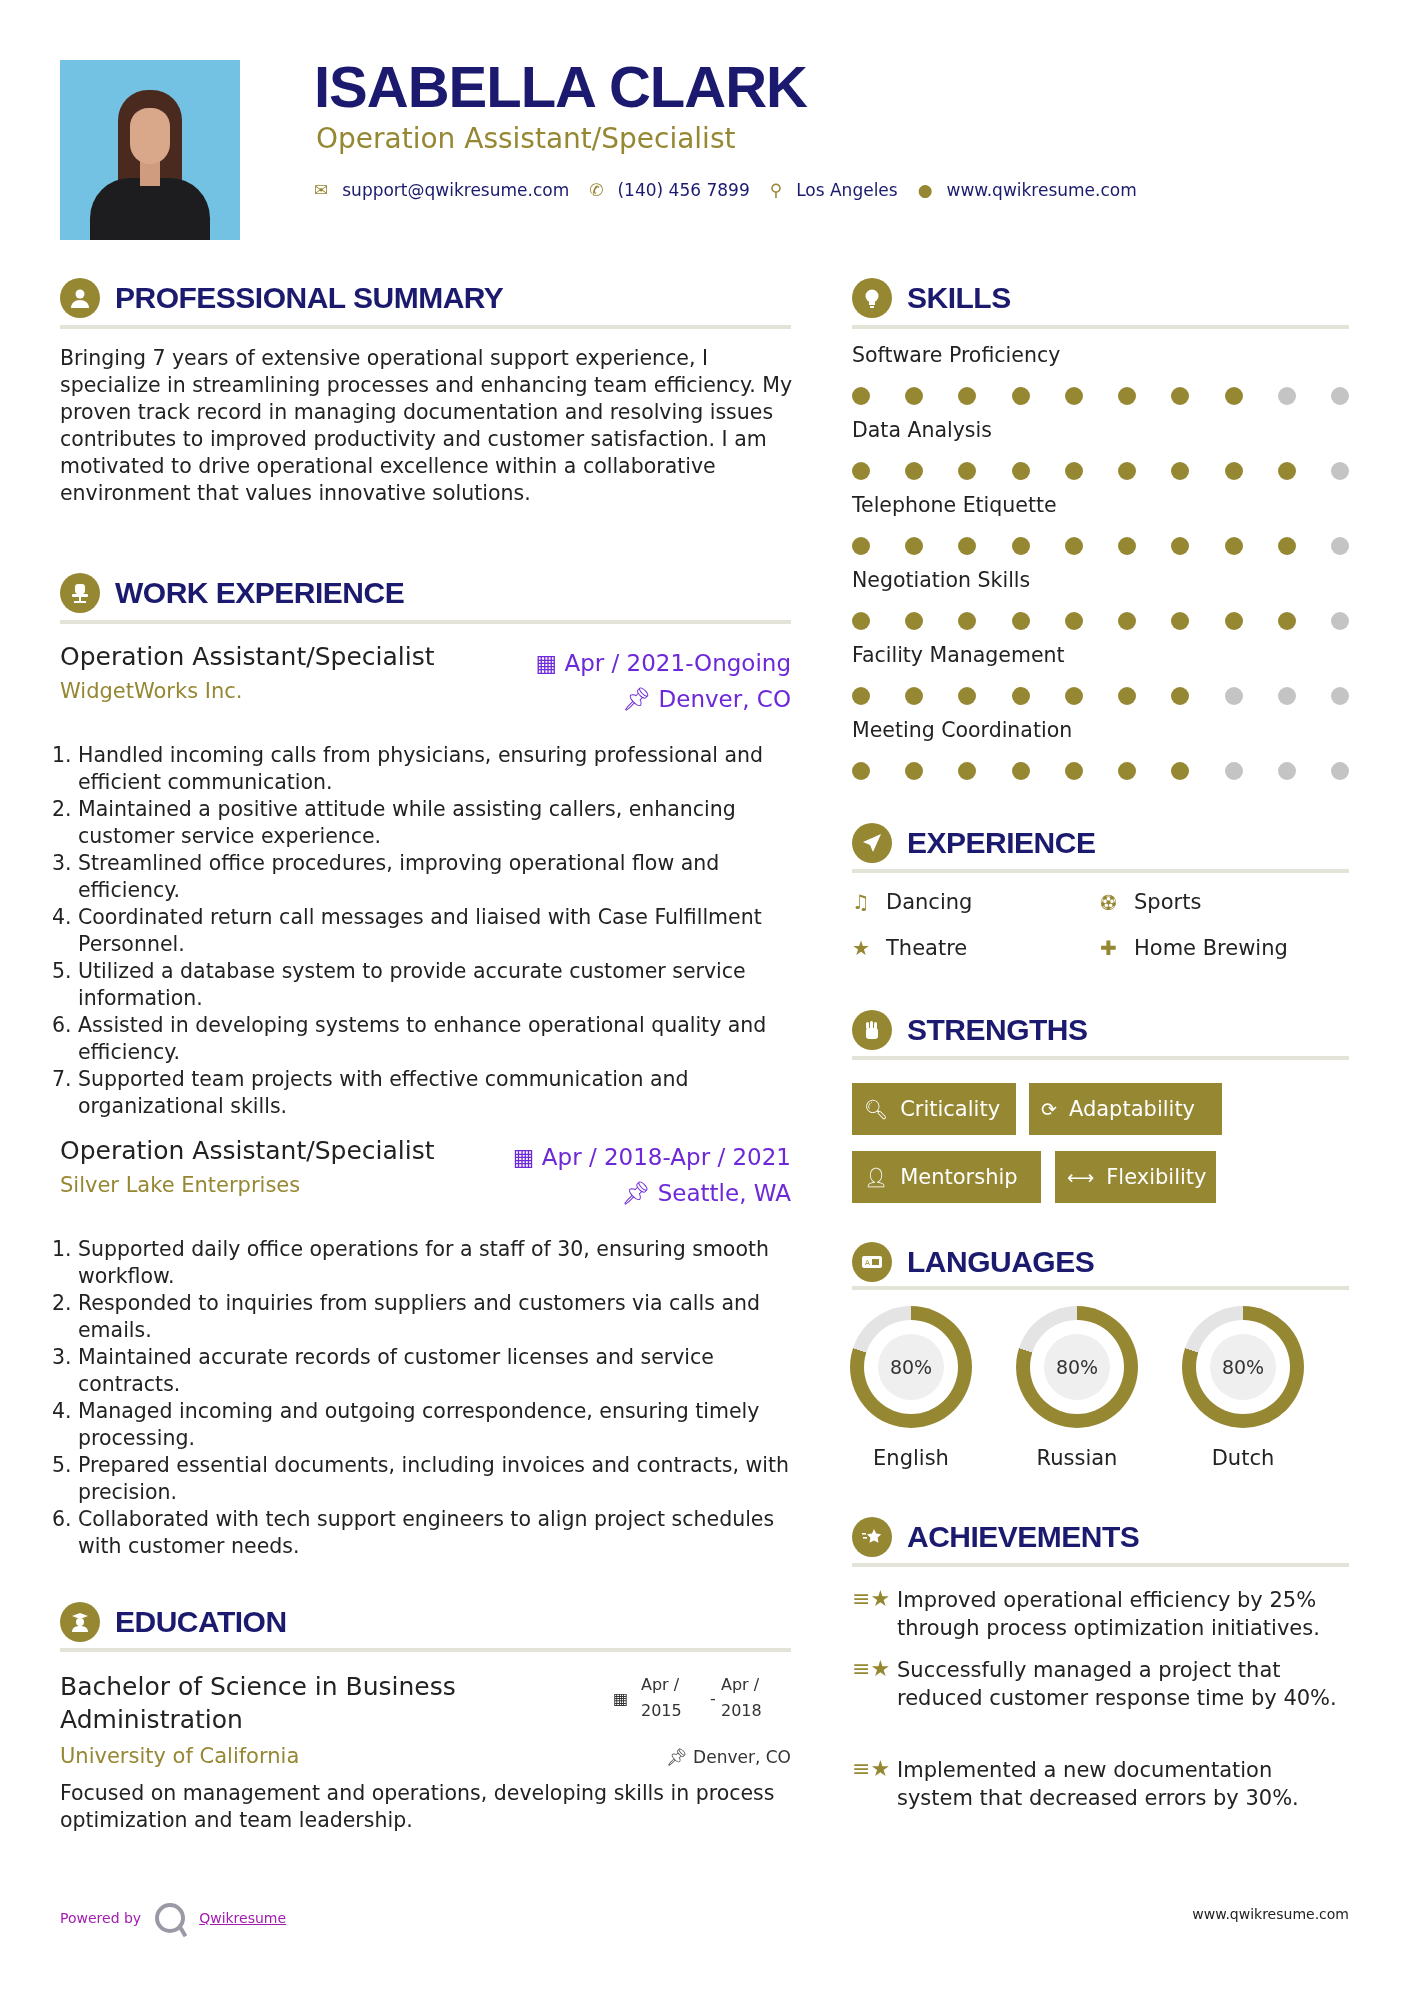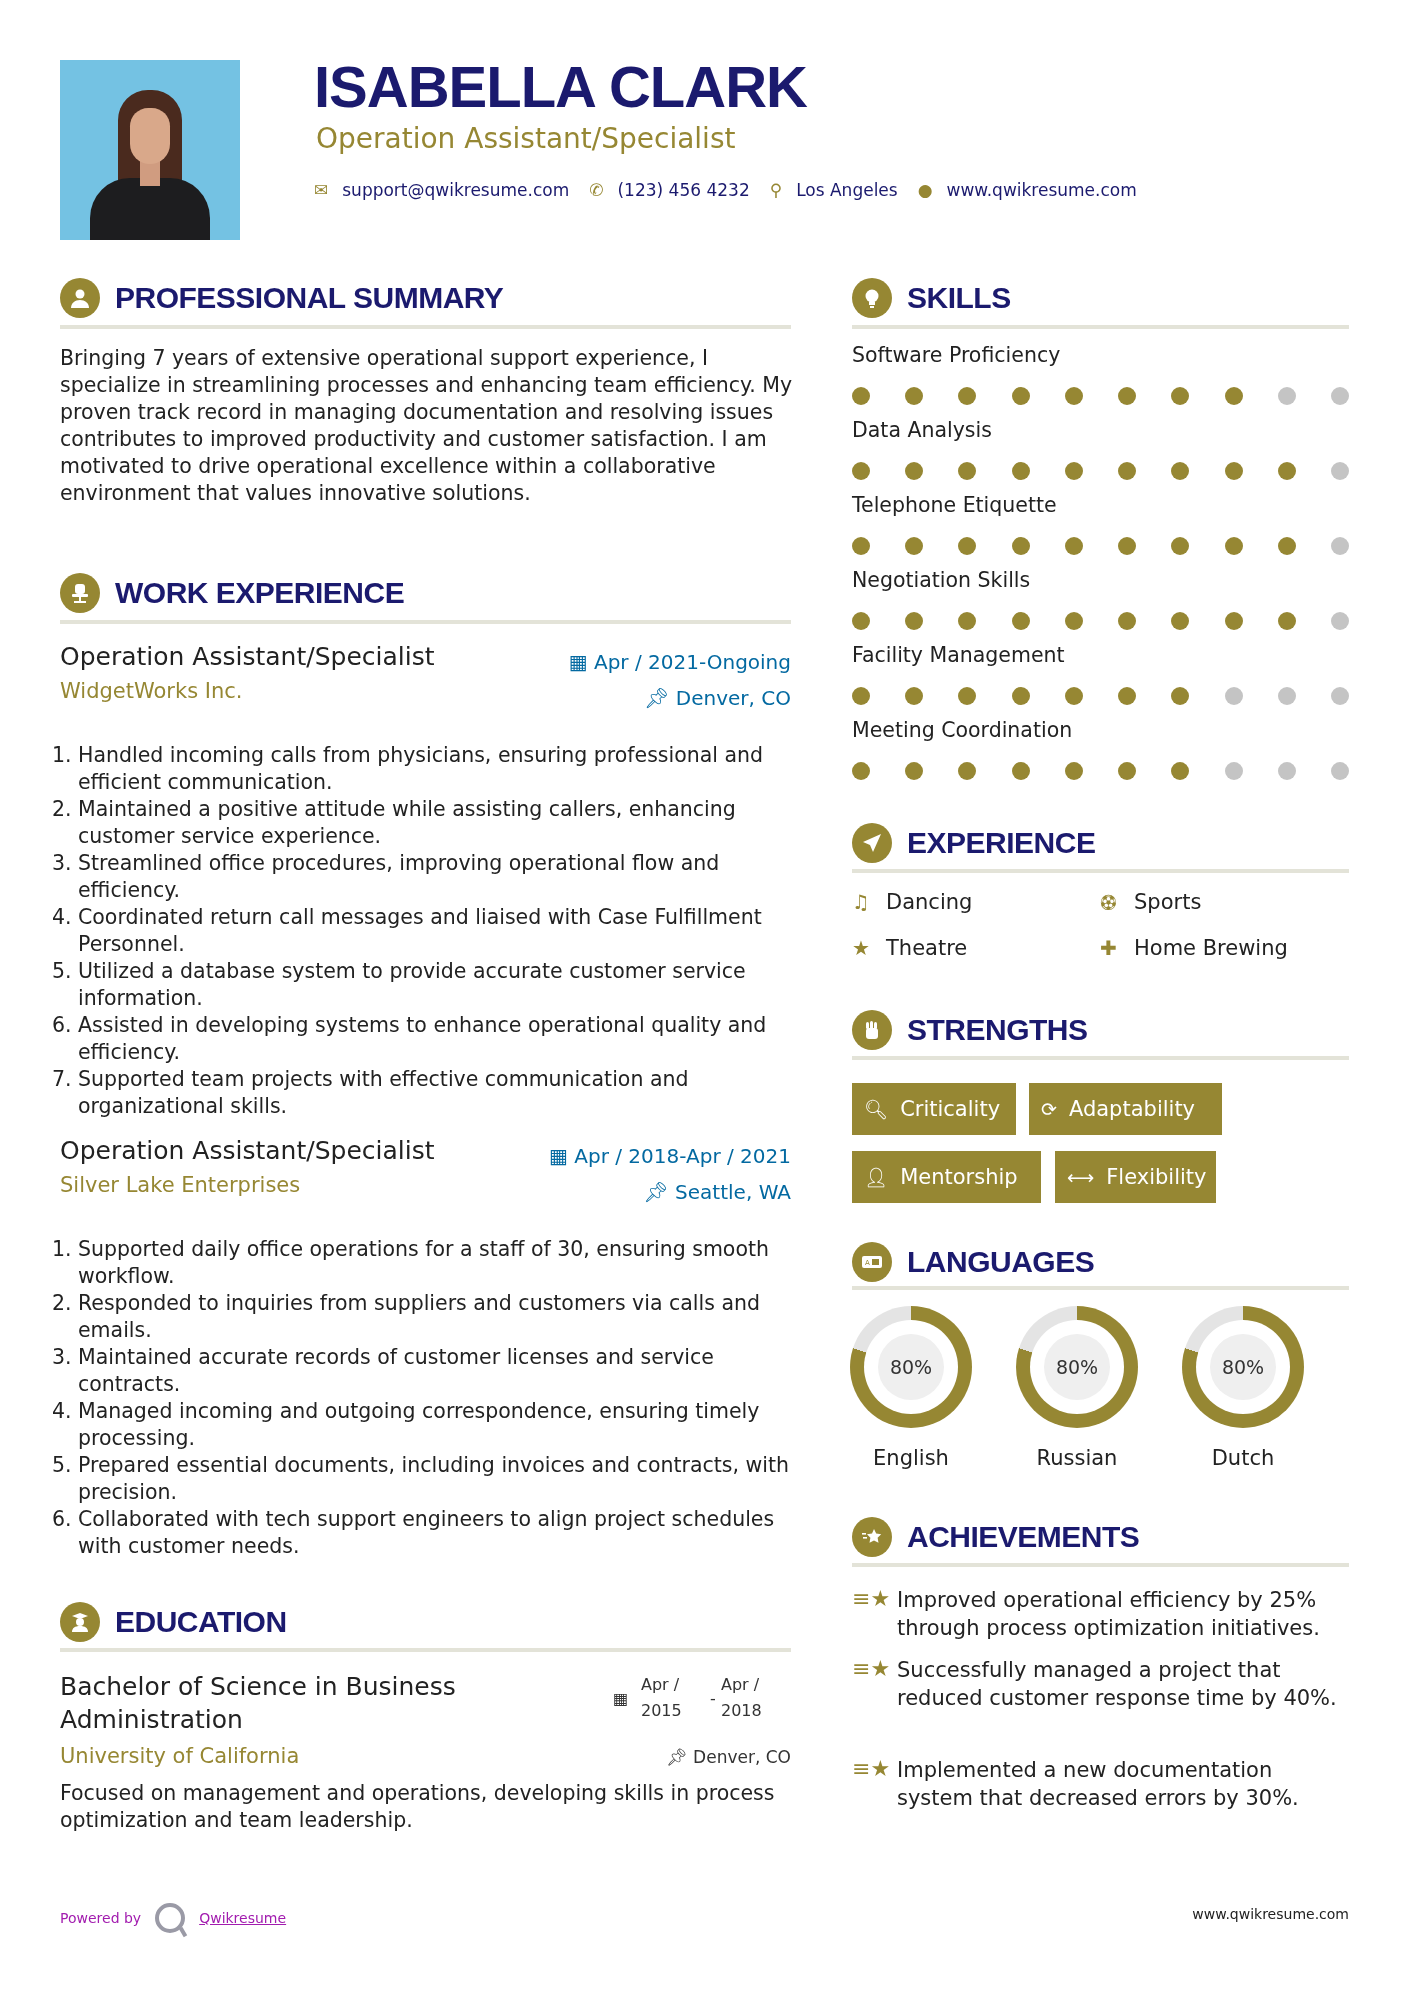--- a/index.html
+++ b/index.html
@@ -23,21 +23,21 @@
   
   .sec { position: absolute; display: flex; align-items: center; }
   .sec .badge { width: 40px; height: 40px; border-radius: 50%; background: #968733; display:flex; align-items:center; justify-content:center; color:#fff; font-size: 20px; margin-right: 15px; }
   .sec .stitle { font-family: "Liberation Sans", sans-serif; font-weight: 700; font-size: 30px; color: #1b1a6e; letter-spacing: -0.5px; }
   .rule { position: absolute; height: 4px; background: #e3e3d8; }
 
   .para { font-size: 20.5px; line-height: 27px; color: #222; }
 
   .jobrow { position:absolute; left:60px; width: 731px; }
   .job-title { font-size: 25px; color:#222; }
-  .job-date, .job-loc { position:absolute; right:0; font-size: 20px; color:#0369a1; }
+  .job-date, .job-loc { position:absolute; right:0; font-size: 23px; color:#6d28d9; }
   .company { font-size: 21px; color:#968733; }
   ol.duties { position:absolute; left:53px; width:740px; font-size: 20.5px; line-height: 27px; color:#222; padding-left: 25px; margin-top: 20px; }
   ol.duties li { padding-left: 0; }
 
   
   .skill-label { position:absolute; left: 852px; font-size: 20.5px; color:#222; }
   .dots { position:absolute; left: 852px; width: 497px; display:flex; justify-content: space-between; }
   .dot { width: 18px; height: 18px; border-radius: 50%; background: #968733; }
   .dot.off { background: #c4c4c4; }
 
@@ -71,21 +71,21 @@
     <div class="jacket"></div>
     <div class="neck"></div>
     <div class="face"></div>
 </div>
 <div class="abs name">ISABELLA CLARK</div>
 <div class="abs jobtitle">Operation Assistant/Specialist</div>
 <div class="abs contact">
   <span class="ci">✉</span>
   <span class="ct">support@qwikresume.com</span>
   <span class="ci">✆</span>
-  <span class="ct">(123) 456 4232</span>
+  <span class="ct">(140) 456 7899</span>
   <span class="ci">⚲</span>
   <span class="ct">Los Angeles</span>
   <span class="ci">●</span>
   <span class="ct">www.qwikresume.com</span>
 </div>
 
 <div class="sec" style="left:60px; top:278px;">
   <span class="badge">
     <svg width="22" height="22" viewBox="0 0 22 22">
         <circle cx="11" cy="7" r="4.5" fill="#fff"></circle>

